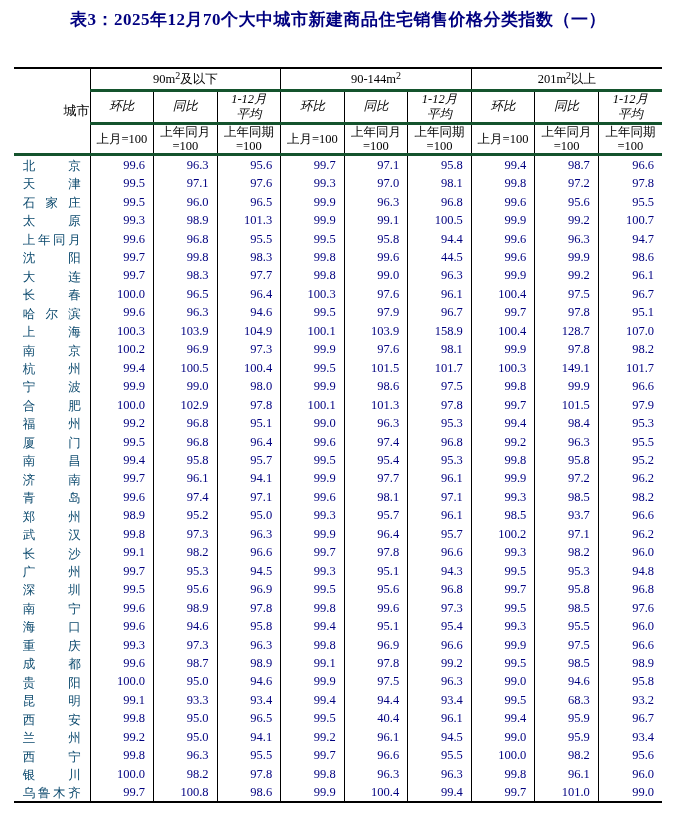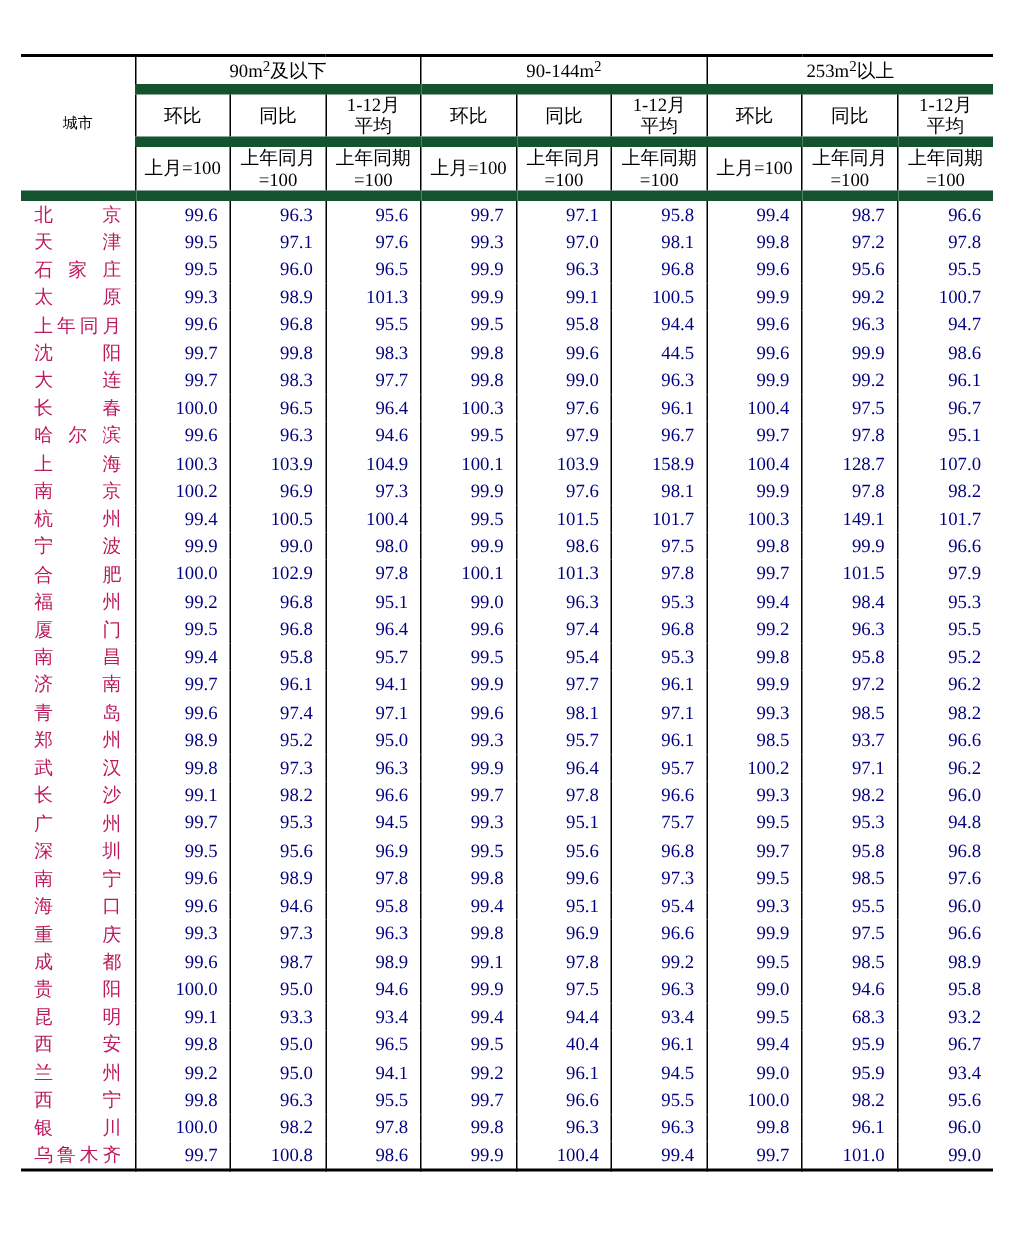--- a/index.html
+++ b/index.html
@@ -40,74 +40,75 @@
   thead th:last-child, tbody td:last-child { border-right: none; }
 
   thead th {
     font-weight: normal;
     font-size: 12.5px;
     color: #000000;
     text-align: center;
     vertical-align: middle;
     white-space: pre-line;
     line-height: 1.15;
-    border-bottom: 7px solid #14532d;
+    border-bottom: 3px solid #14532d;
     border-top: none;
   }
   thead tr.group-row  { height: 22px; }
-  thead tr.label-row  { height: 33px; }
+  thead tr.label-row  { height: 33px; font-style: italic; }
   thead tr.base-row   { height: 29px; }
-  thead th.city-head  { font-size: 10px; }
+  thead th.city-head  { font-size: 13px; text-align: right; }
   thead th sup { font-size: 10px; vertical-align: 4px; line-height: 0; }
 
   tbody tr { height: 18.46px; }
   tbody td { border-top: none; border-bottom: none; }
   tbody td.num {
     text-align: right;
     padding-right: 8px;
     font-size: 12.5px;
     color: #000080;
     line-height: 1;
   }
   tbody td.city { text-align: center; }
   tbody td.city .city-name {
     display: inline-block;
     width: 58px;
     font-size: 12.5px;
-    color: #be185d;
+    color: #0c4a6e;
     text-align: justify;
     text-align-last: justify;
     line-height: 1;
     white-space: nowrap;
   }
 </style>
 </head>
 <body>
 
 <div class="page">
+  <div class="title">表3：2025年12月70个大中城市新建商品住宅销售价格分类指数（一）</div>
 
   <table class="idx">
     <colgroup>
       <col style="width:76px">
       <col style="width:63.5px">
         <col style="width:63.5px">
         <col style="width:63.5px">
       <col style="width:63.5px">
         <col style="width:63.5px">
         <col style="width:63.5px">
       <col style="width:63.5px">
         <col style="width:63.5px">
         <col style="width:63.5px">
     </colgroup>
     <thead>
       <tr class="group-row">
         <th rowspan="3" class="city-head">城市</th>
         <th colspan="3"><span>90m</span><sup>2</sup><span>及以下</span></th>
         <th colspan="3"><span>90-144m</span><sup>2</sup><span></span></th>
-        <th colspan="3"><span>253m</span><sup>2</sup><span>以上</span></th>
+        <th colspan="3"><span>201m</span><sup>2</sup><span>以上</span></th>
       </tr>
       <tr class="label-row">
         <th>环比</th>
         <th>同比</th>
         <th>1-12月
 平均</th>
         <th>环比</th>
         <th>同比</th>
         <th>1-12月
 平均</th>
@@ -399,21 +400,21 @@
           <td class="num">98.2</td>
           <td class="num">96.0</td>
         </tr>
         <tr>
           <td class="city"><span class="city-name">广州</span></td>
           <td class="num">99.7</td>
           <td class="num">95.3</td>
           <td class="num">94.5</td>
           <td class="num">99.3</td>
           <td class="num">95.1</td>
-          <td class="num">75.7</td>
+          <td class="num">94.3</td>
           <td class="num">99.5</td>
           <td class="num">95.3</td>
           <td class="num">94.8</td>
         </tr>
         <tr>
           <td class="city"><span class="city-name">深圳</span></td>
           <td class="num">99.5</td>
           <td class="num">95.6</td>
           <td class="num">96.9</td>
           <td class="num">99.5</td>

